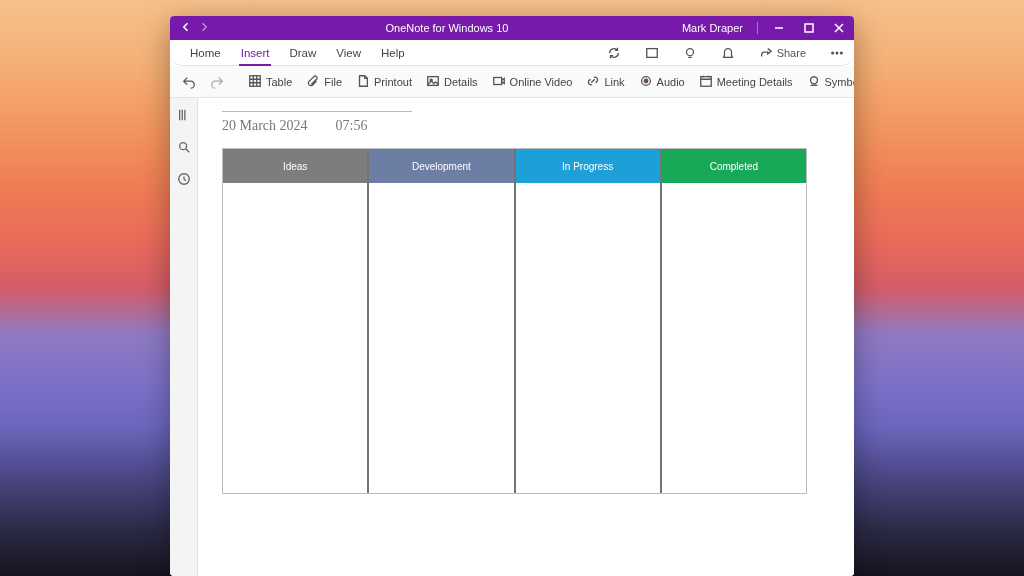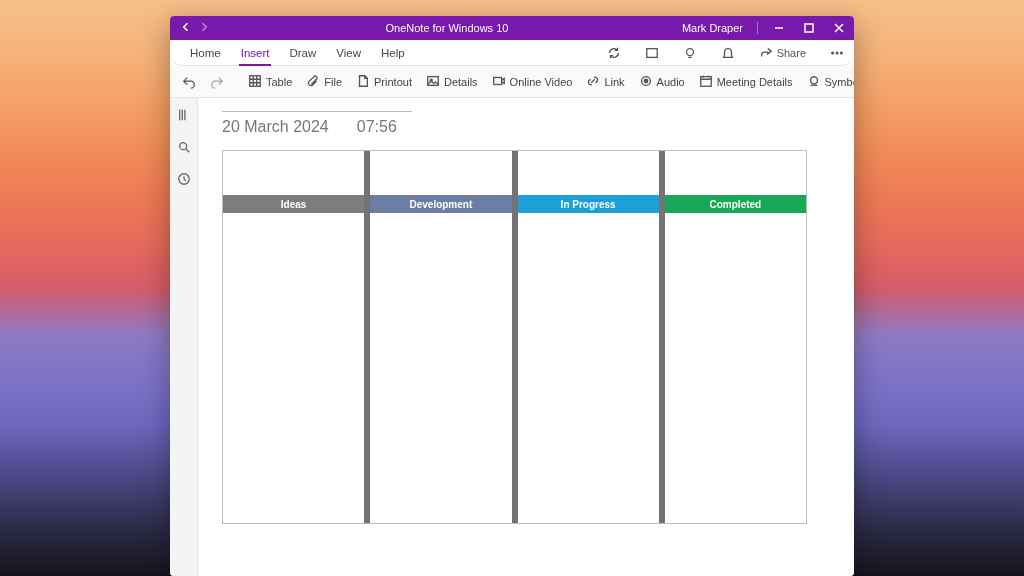--- a/index.html
+++ b/index.html
@@ -69,27 +69,27 @@
   .ribbon .lbl { white-space:nowrap; }
 
   .body { flex:1; display:flex; }
   .sidebar { width:28px; background:#f4f4f4; border-right:1px solid #e3e3e3;
     display:flex; flex-direction:column; align-items:center; gap:14px; padding-top:10px; }
   .sidebar svg { width:14px; height:14px; stroke:#666; fill:none; stroke-width:1.5; }
 
   .page { flex:1; padding: 10px 24px 20px 24px; overflow:auto; background:#fff; }
   .page-title { font-size:21px; color:#333; font-weight:400; }
   .title-underline { height:1px; background:#bbb; width:190px; margin-top:3px; }
-  .meta { display:flex; gap:28px; font-size:16px; color:#777; margin-top:6px; margin-bottom:14px; }
+  .meta { display:flex; gap:28px; font-size:14px; color:#777; margin-top:6px; margin-bottom:14px;font-family:Liberation Serif, serif; }
 
   .board { display:flex; border:1px solid #bdbdbd; width: 585px; }
   .col { flex:1; display:flex; flex-direction:column; }
-  .col + .col { border-left:6px solid #737373; }
-  .colhead { height:18px; color:#fff; font-size:10px; font-weight:700;
-    display:flex; align-items:center; justify-content:center;margin-top:44px; }
+  .col + .col { border-left:2px solid #737373; }
+  .colhead { height:34px; color:#fff; font-size:10px; font-weight:400;
+    display:flex; align-items:center; justify-content:center; }
   .colbody { height: 310px; background:#fff; }
   .c-ideas .colhead { background:#7d7d7d; }
   .c-dev   .colhead { background:#6d7ea4; }
   .c-prog  .colhead { background:#1da0d7; }
   .c-hold  .colhead { background:#bf3b1f; }
   .c-done  .colhead { background:#17a858; }
 </style>
 </head>
 <body>
 

